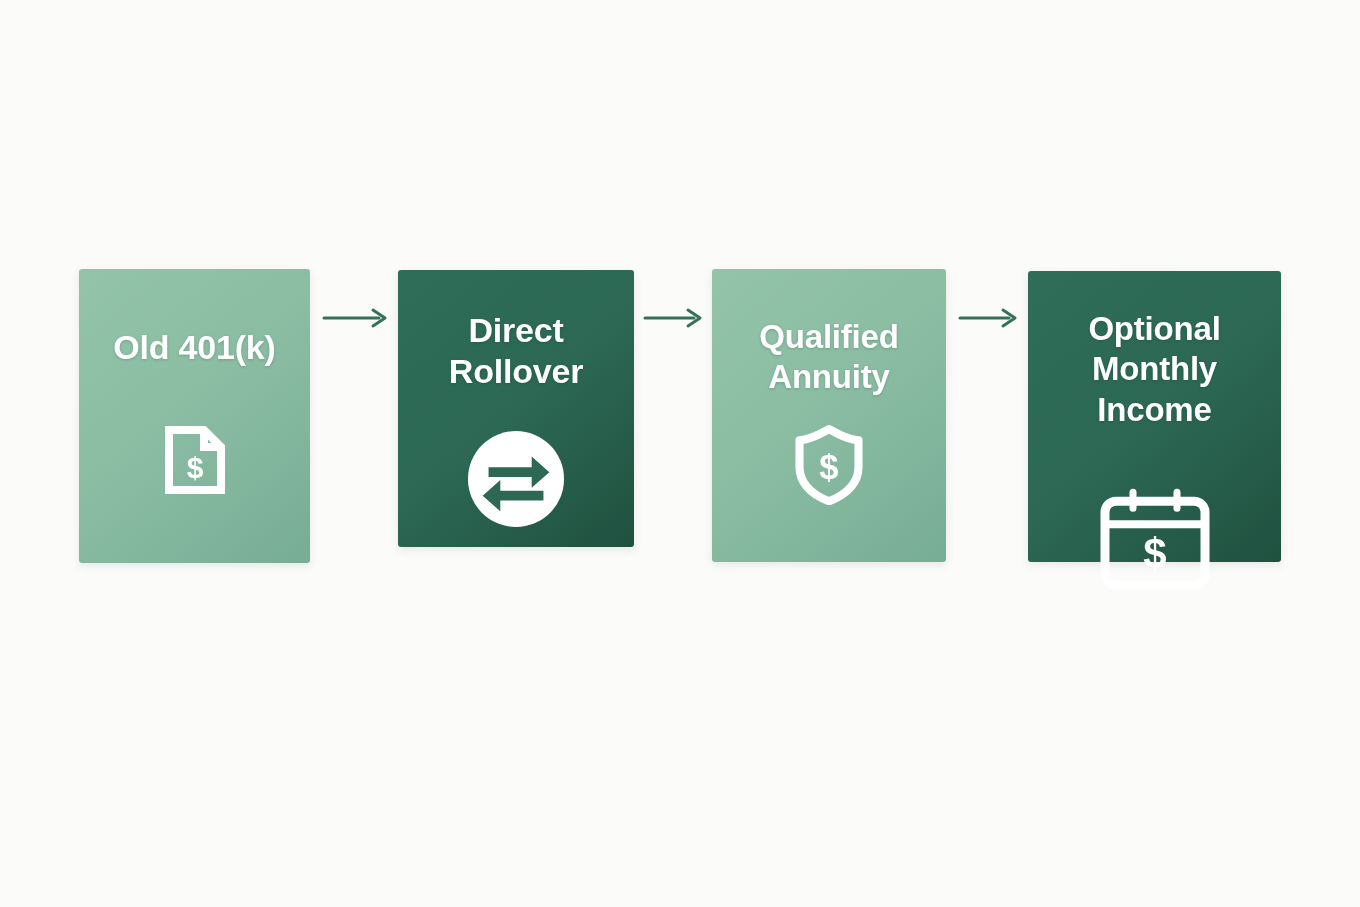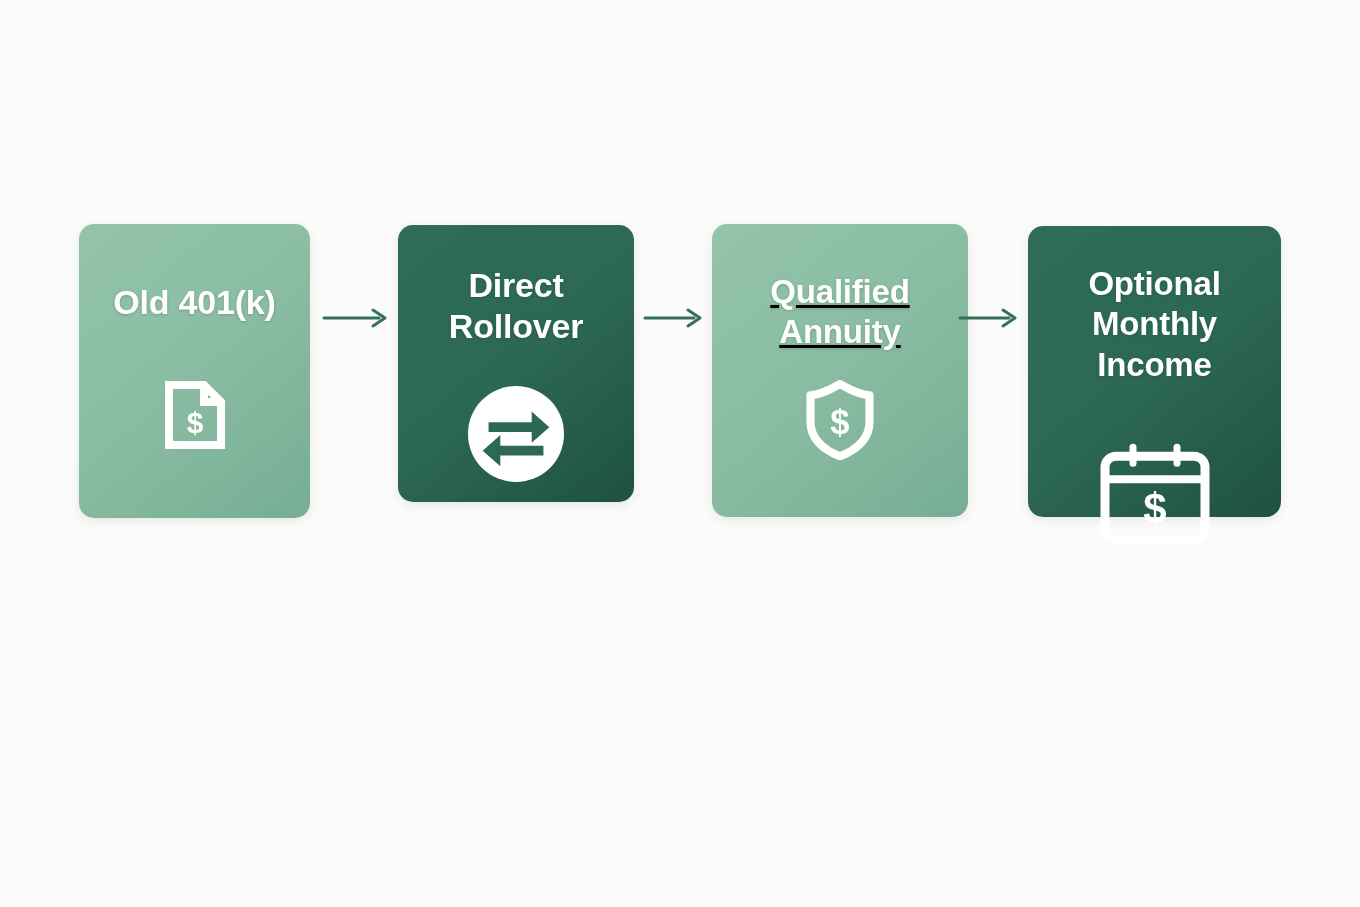--- a/index.html
+++ b/index.html
@@ -19,26 +19,27 @@
     position: absolute;
     left: 0;
     top: 0;
     width: 1360px;
     height: 907px;
   }
 
   
   .card {
     position: absolute;
-    border-radius: 15px;
+    border-radius: 3px;
     box-sizing: border-box;
     display: flex;
     flex-direction: column;
     align-items: center;
     box-shadow: 0 3px 10px rgba(40, 70, 60, 0.10);
+    margin-top: 45px;
   }
   .card-light {
     background: linear-gradient(140deg, #93c4a9 0%, #8bbda3 45%, #77ad95 100%);
   }
   .card-dark {
     background: linear-gradient(140deg, #2f6d58 0%, #2c6854 50%, #1f513f 100%);
   }
 
   .card-title {
     color: #ffffff;
@@ -84,21 +85,21 @@
       <div class="card-icon" style="top: 160px; left: 0px; width: 100%;">
   <svg width="98" height="98" viewBox="0 0 100 100">
     <circle cx="50" cy="50" r="49" fill="#ffffff"></circle>
     <g fill="#2c6854">
       <path d="M22 38 H66 V27 L84 43 L66 59 V48 H22 Z"></path>
       <path d="M78 62 H34 V51 L16 67 L34 83 V72 H78 Z"></path>
     </g>
   </svg>
       </div>
     </div>
-    <div class="card card-light" style="left: 712px; top: 224px; width: 256px; height: 293px; text-decoration: underline;">
+    <div class="card card-light" style="left: 712px; top: 224px; width: 234px; height: 293px;">
       <div class="card-title" style="font-size: 33px; line-height: 1.22; margin-top: 48px;">Qualified
 Annuity</div>
       <div class="card-icon" style="top: 155px; left: 0px; width: 100%;">
   <svg width="72" height="81.35999999999999" viewBox="0 0 70 80">
     <path d="M35 5 C52 15 62 16 64 16 V42 C64 60 50 70 35 76 C20 70 6 60 6 42 V16 C8 16 18 15 35 5 Z" fill="none" stroke="#ffffff" stroke-width="8" stroke-linejoin="round"></path>
     <text x="35" y="54" text-anchor="middle" font-family="Liberation Sans, DejaVu Sans, sans-serif" font-size="34" font-weight="bold" fill="#ffffff">$</text>
   </svg>
       </div>
     </div>
     <div class="card card-dark" style="left: 1028px; top: 226px; width: 253px; height: 291px;">

